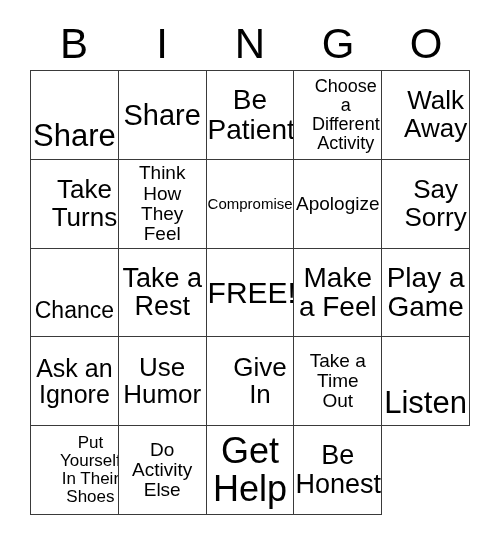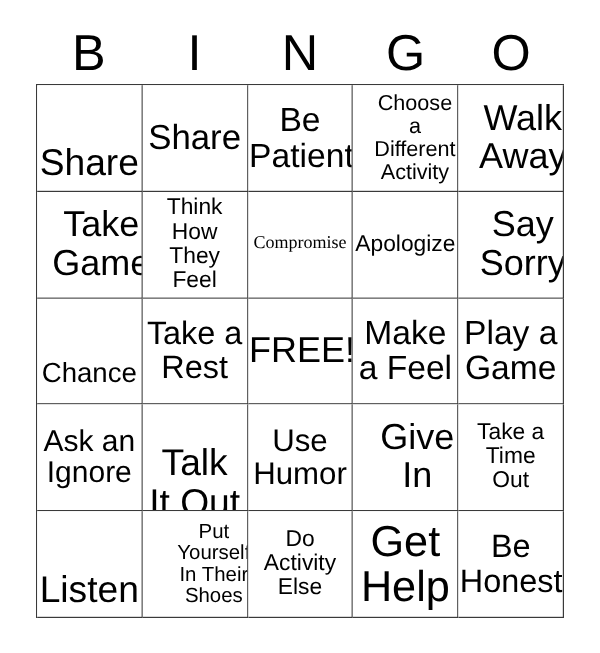--- a/index.html
+++ b/index.html
@@ -66,33 +66,33 @@
   }
   .cell-text {
     text-align: center;
     line-height: 1.06;
     color: #000000;
     width: 100%;
     white-space: pre-line;
   }
   
   .fs-36 { font-size: 36px; }
-  .fs-33 { font-size: 30px; padding-left: 20px; }
+  .fs-33 { font-size: 26px; padding-left: 20px; }
   .fs-31 { font-size: 31px; margin-top: 44px; }
   .fs-30 { font-size: 30px; text-align: right; }
   .fs-29 { font-size: 29px; }
   .fs-28 { font-size: 28px; }
   .fs-27 { font-size: 27px; }
   .fs-26 { font-size: 26px; }
   .fs-25 { font-size: 25px; }
   .fs-23 { font-size: 23px; margin-top: 36px; }
   .fs-19 { font-size: 19px; }
   .fs-18 { font-size: 18px; padding-left: 16px; }
   .fs-17 { font-size: 17px; margin-left: 32px; }
-  .fs-15 { font-size: 15px; font-family: Liberation Serif, serif; }
+  .fs-15 { font-size: 15px; }
 </style>
 </head>
 <body>
 
 <div id="bingo-card">
 
   <div id="header-row">
     <div class="header-letter">B</div>
     <div class="header-letter">I</div>
     <div class="header-letter">N</div>
@@ -117,21 +117,21 @@
 Different
 Activity</span>
       </div>
     <div class="cell">
         <span class="cell-text fs-33">Walk
 Away</span>
       </div>
 
     <div class="cell">
         <span class="cell-text fs-33">Take
-Game</span>
+Turns</span>
       </div>
     <div class="cell">
         <span class="cell-text fs-19">Think
 How They
 Feel</span>
       </div>
     <div class="cell">
         <span class="cell-text fs-15">Compromise</span>
       </div>
     <div class="cell">
@@ -157,24 +157,20 @@
 a Feel</span>
       </div>
     <div class="cell">
         <span class="cell-text fs-28">Play a
 Game</span>
       </div>
 
     <div class="cell">
         <span class="cell-text fs-25">Ask an
 Ignore</span>
-      </div>
-    <div class="cell">
-        <span class="cell-text fs-31">Talk
-It Out</span>
       </div>
     <div class="cell">
         <span class="cell-text fs-26">Use
 Humor</span>
       </div>
     <div class="cell">
         <span class="cell-text fs-33">Give
 In</span>
       </div>
     <div class="cell">

